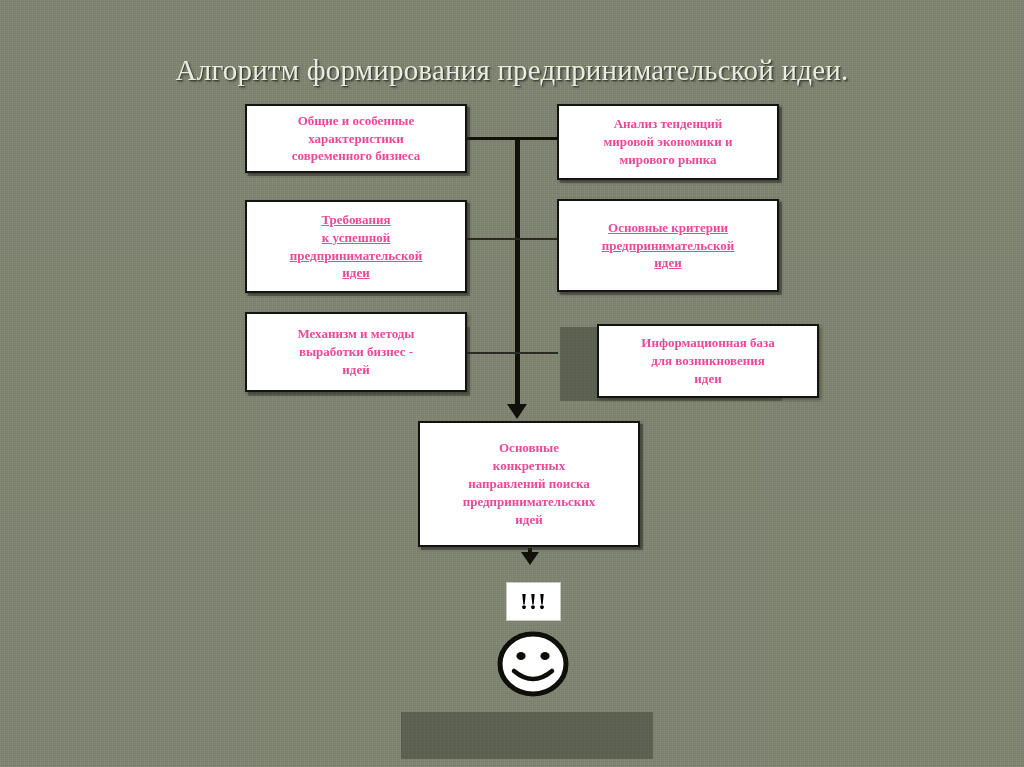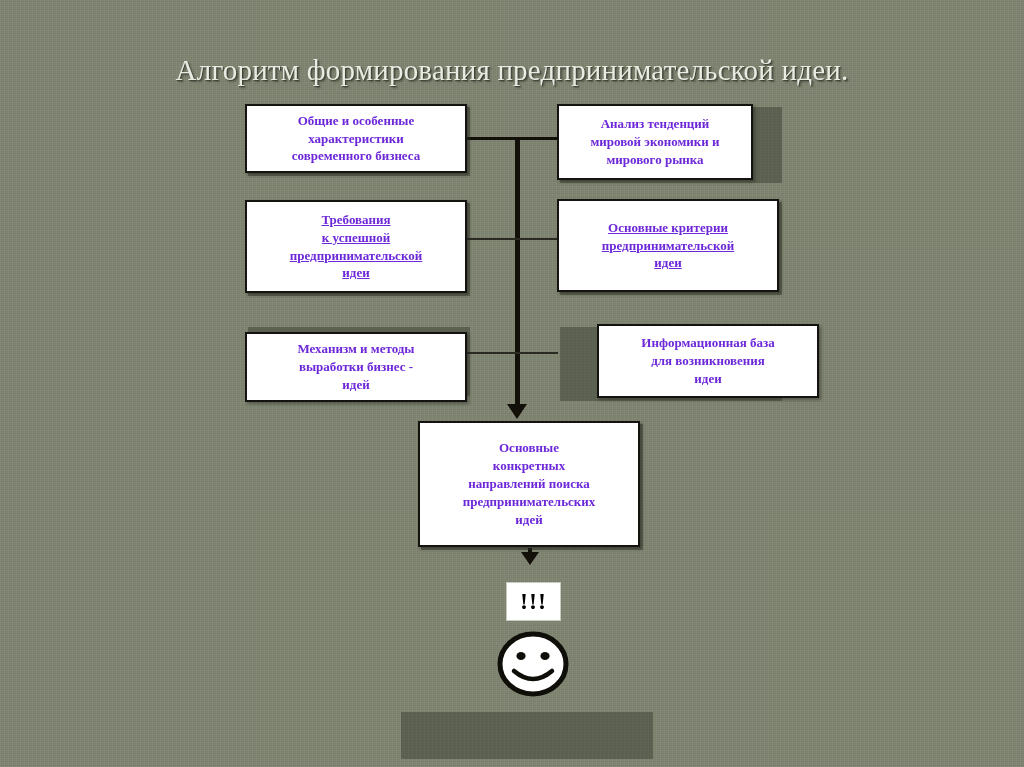--- a/index.html
+++ b/index.html
@@ -56,21 +56,21 @@
   
   .box {
     position: absolute;
     background: #ffffff;
     border: 2px solid #15130f;
     box-sizing: border-box;
     display: flex;
     align-items: center;
     justify-content: center;
     text-align: center;
-    color: #6d28d9;
+    color: #ec4899;
     font-family: "Liberation Serif", "DejaVu Serif", serif;
     font-weight: bold;
     font-size: 13px;
     line-height: 1.38;
     padding: 4px 6px;
     box-shadow: 2px 2px 3px rgba(30,34,25,0.45);
     z-index: 4;
   }
   .box .txt { display: block; width: 100%; }
 
@@ -154,21 +154,21 @@
   <div class="arrowhead-sm" style="left:521px; top:552px;"></div>
 
   <div class="plate" style="left:248px; top:107px; width:222px; height:69px;"></div>
   <div class="box" style="left:245px; top:104px; width:222px; height:69px;">
     <span class="txt" style="white-space: pre-line;">Общие и особенные
 характеристики
 современного бизнеса</span>
   </div>
 
   <div class="plate" style="left:560px; top:107px; width:222px; height:76px;"></div>
-  <div class="box" style="left:557px; top:104px; width:196px; height:76px;">
+  <div class="box" style="left:557px; top:104px; width:222px; height:76px;">
     <span class="txt" style="white-space: pre-line;">Анализ тенденций
 мировой экономики и
 мирового рынка</span>
   </div>
 
   <div class="plate" style="left:248px; top:203px; width:222px; height:93px;"></div>
   <div class="box" style="left:245px; top:200px; width:222px; height:93px;text-decoration:underline;">
     <span class="txt" style="white-space: pre-line;">Требования
 к успешной
 предпринимательской
@@ -176,21 +176,21 @@
   </div>
 
   <div class="plate" style="left:560px; top:202px; width:222px; height:93px;"></div>
   <div class="box" style="left:557px; top:199px; width:222px; height:93px;text-decoration:underline;">
     <span class="txt" style="white-space: pre-line;">Основные критерии
 предпринимательской
 идеи</span>
   </div>
 
   <div class="plate" style="left:248px; top:327px; width:222px; height:69px;"></div>
-  <div class="box" style="left:245px; top:332px; width:222px; height:70px;">
+  <div class="box" style="left:245px; top:312px; width:222px; height:80px;">
     <span class="txt" style="white-space: pre-line;">Механизм и методы
 выработки бизнес -
 идей</span>
   </div>
 
   <div class="plate" style="left:560px; top:327px; width:222px; height:74px;"></div>
   <div class="box" style="left:557px; top:324px; width:222px; height:74px;margin-left:40px;">
     <span class="txt" style="white-space: pre-line;">Информационная база
 для возникновения
 идеи</span>

